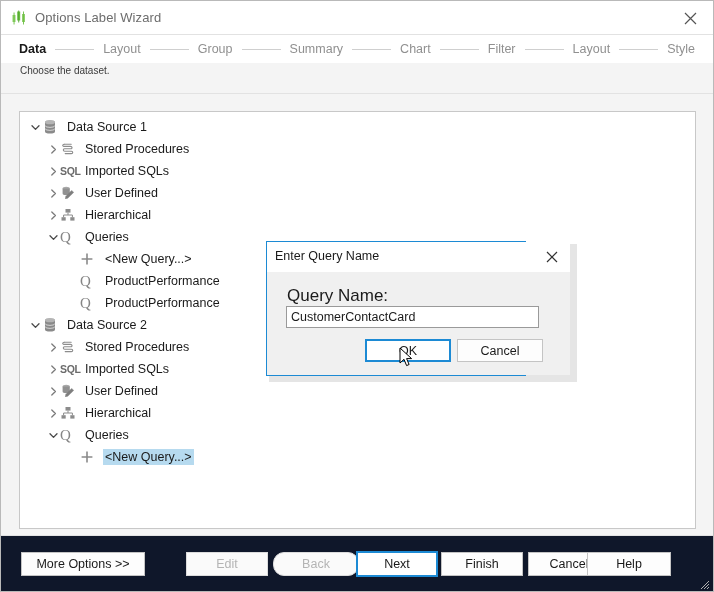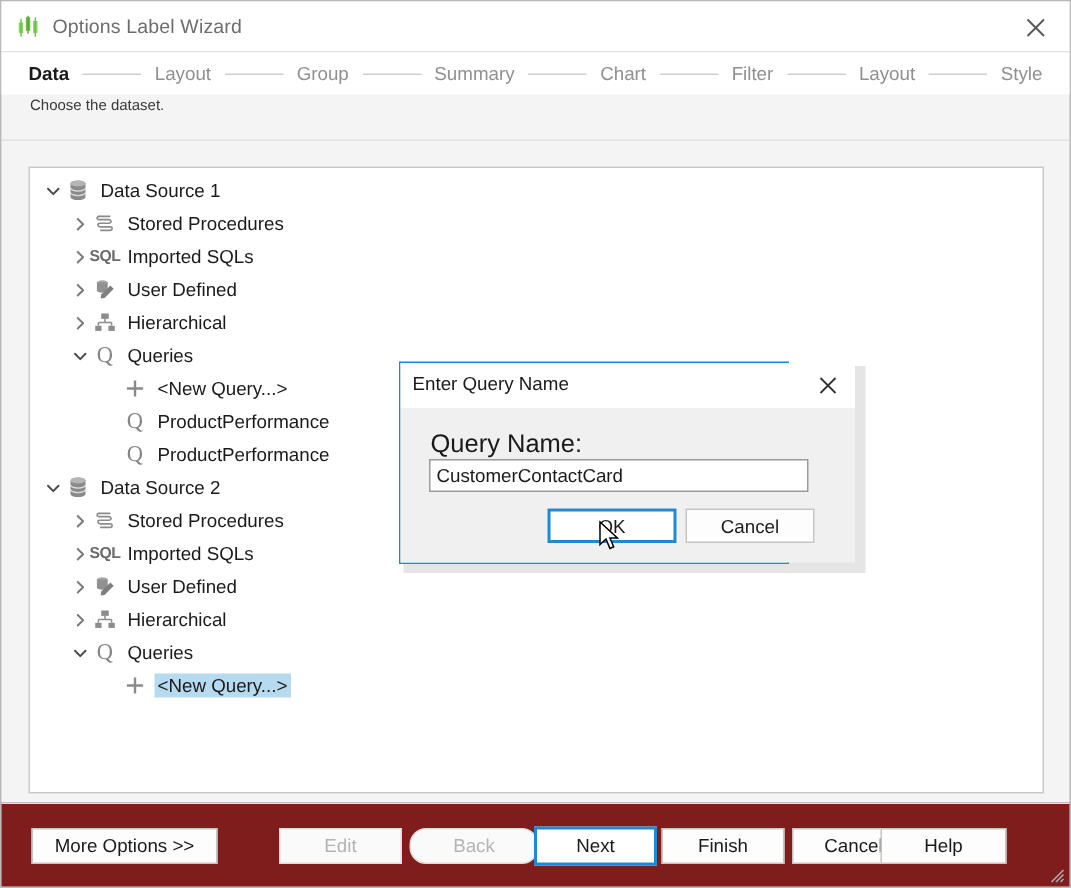--- a/index.html
+++ b/index.html
@@ -96,21 +96,21 @@
   }
   .twisty {
     width: 14px; height: 22px;
     display: flex; align-items: center; justify-content: center;
     flex: 0 0 14px;
     cursor: default;
   }
   .twisty svg { display: block; }
   .node-icon {
     width: 20px; height: 20px;
-    display: flex; align-items: center; justify-content: center;
+    display: flex; align-items: center; justify-content: flex-start;
     flex: 0 0 20px;
     margin-right: 3px;
   }
   .node-icon svg { display: block; }
   .node-label { padding: 1px 2px; }
   .node-label.selected {
     background: #b6daef;
     color: #1a1a1a;
   }
   .q-glyph {
@@ -126,21 +126,21 @@
 
   
   .lvl0 { padding-left: 8px; }
   .lvl1 { padding-left: 26px; }
   .lvl2 { padding-left: 46px; }
 
   
   #footer {
     position: absolute; left: 0; bottom: 0;
     width: 712px; height: 56px;
-    background: #7f1d1d;
+    background: #0f172a;
     border-top: 1px solid #e2e2e2;
   }
   .btn {
     position: absolute;
     height: 24px;
     background: #fdfdfd;
     border: 1px solid #c4c4c4;
     font-size: 12.5px;
     color: #1a1a1a;
     display: flex; align-items: center; justify-content: center;

